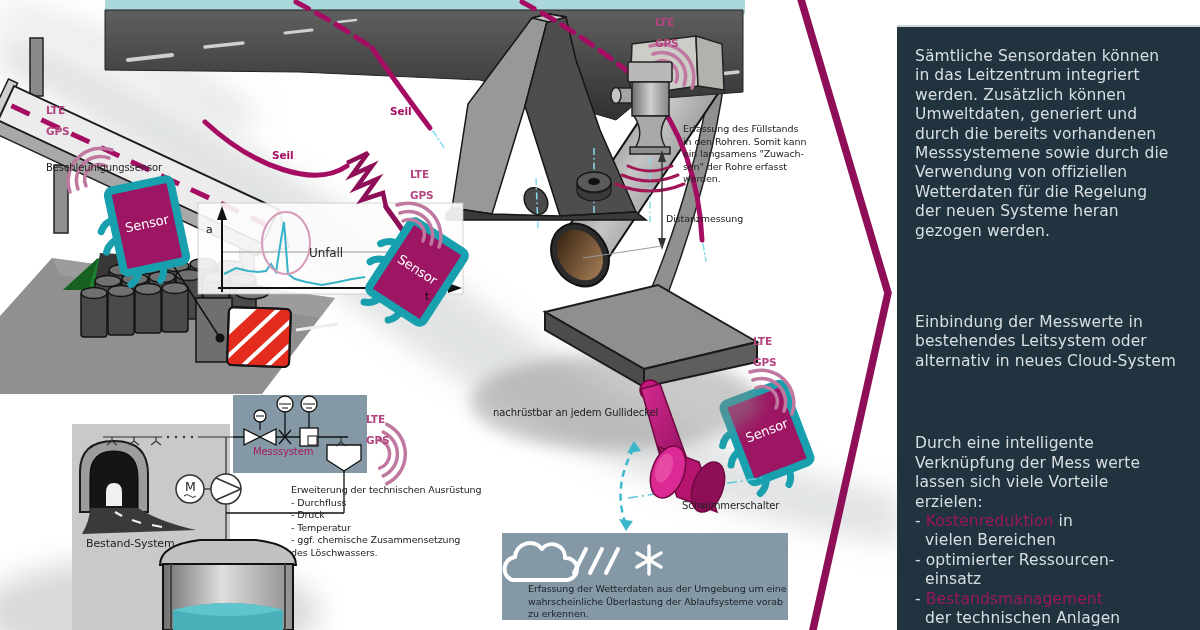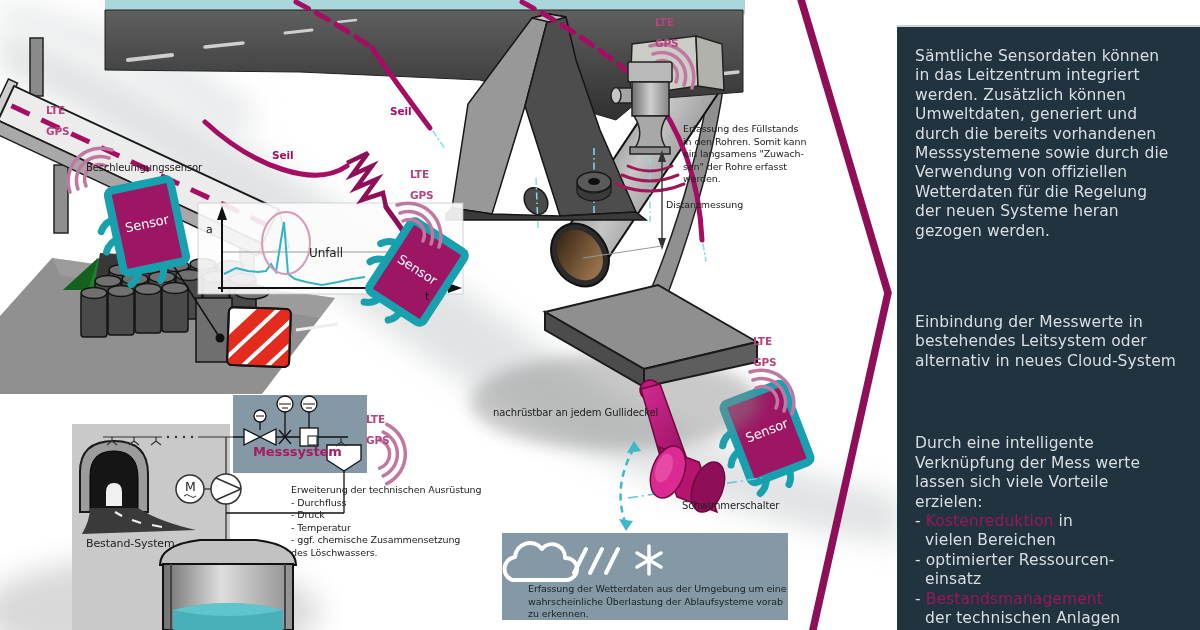--- a/index.html
+++ b/index.html
@@ -5,21 +5,21 @@
   html,body{margin:0;padding:0;background:#fff;}
   #canvas{position:relative;width:1200px;height:630px;overflow:hidden;background:#ffffff;
           font-family:"DejaVu Sans",sans-serif;}
   svg{position:absolute;left:0;top:0;}
   .lbl{position:absolute;color:#222;font-size:9.5px;line-height:12.5px;white-space:pre-line;
        letter-spacing:-0.1px;}
   .lte{color:#b3447f;font-weight:700;font-size:10.5px;line-height:21px;}
   .seil{color:#a50d62;font-weight:600;font-size:10.5px;}
   .chiplbl{width:80px;text-align:center;color:#fff;font-size:13px;font-weight:500;}
   .axis{font-size:11px;color:#111;}
-  .mess{color:#a51c62;font-weight:700;font-size:13px;}
+  .mess{color:#a51c62;font-weight:400;font-size:10px;}
   .wetter{color:#1c2124;}
   .panel{position:absolute;left:897px;top:25px;width:335px;height:605px;background:#20333e;
          border-top:2px solid #ccd6db;box-sizing:border-box;padding:20px 14px 0 18px;overflow:hidden;}
   .para{color:#d8dfe3;font-size:15.5px;line-height:19.4px;white-space:pre-wrap;letter-spacing:0.1px;}
   .p2{margin-top:72px;}
   .p3{margin-top:63px;}
   .hl{color:#99175e;}
 </style>
 </head>
 <body>
@@ -355,38 +355,38 @@
     <g stroke="#fff" stroke-width="3.5" stroke-linecap="round">
       <line x1="649" y1="546" x2="649" y2="574"></line>
           <line x1="637" y1="553" x2="661" y2="567"></line>
           <line x1="637" y1="567" x2="661" y2="553"></line>
     </g>
   </g>
 </svg>
 
 <div class="lbl lte" style="left:46px;top:100px;">LTE
 GPS</div>
-<div class="lbl" style="left:46px;top:162px;font-size:10px;margin-left:40px;">Beschleunigungssensor</div>
+<div class="lbl" style="left:46px;top:162px;font-size:10px;">Beschleunigungssensor</div>
 <div class="lbl chiplbl" style="left:107px;top:218px;transform:rotate(-12deg);">Sensor</div>
 <div class="lbl seil" style="left:272px;top:149px;">Seil</div>
 <div class="lbl seil" style="left:390px;top:105px;">Seil</div>
 <div class="lbl lte" style="left:410px;top:164px;">LTE
 GPS</div>
 <div class="lbl chiplbl" style="left:377px;top:264px;transform:rotate(33deg);">Sensor</div>
 <div class="lbl" style="left:309px;top:203px;font-size:12px;margin-top:44px;">Unfall</div>
 <div class="lbl axis" style="left:206px;top:224px;">a</div>
 <div class="lbl axis" style="left:425px;top:291px;">t</div>
 <div class="lbl lte" style="left:655px;top:12px;">LTE
 GPS</div>
 <div class="lbl" style="left:683px;top:123px;">Erfassung des Füllstands
 in den Rohren. Somit kann
 ein langsamens "Zuwach-
 sen" der Rohre erfasst
 werden.</div>
-<div class="lbl" style="left:666px;top:199px;">Distanzmessung</div>
+<div class="lbl" style="left:666px;top:213px;">Distanzmessung</div>
 <div class="lbl" style="left:493px;top:407px;font-size:10px;">nachrüstbar an jedem Gullideckel</div>
 <div class="lbl lte" style="left:753px;top:331px;">LTE
 GPS</div>
 <div class="lbl chiplbl" style="left:727px;top:425px;transform:rotate(-21deg);">Sensor</div>
 <div class="lbl" style="left:682px;top:500px;font-size:10px;">Schwimmerschalter</div>
 <div class="lbl" style="left:86px;top:538px;font-size:11px;text-align:center;">Bestand-System</div>
 <div class="lbl mess" style="left:253px;top:446px;">Messsystem</div>
 <div class="lbl lte" style="left:366px;top:409px;">LTE
 GPS</div>
 <div class="lbl" style="left:185px;top:481px;font-size:12.5px;">M</div>

